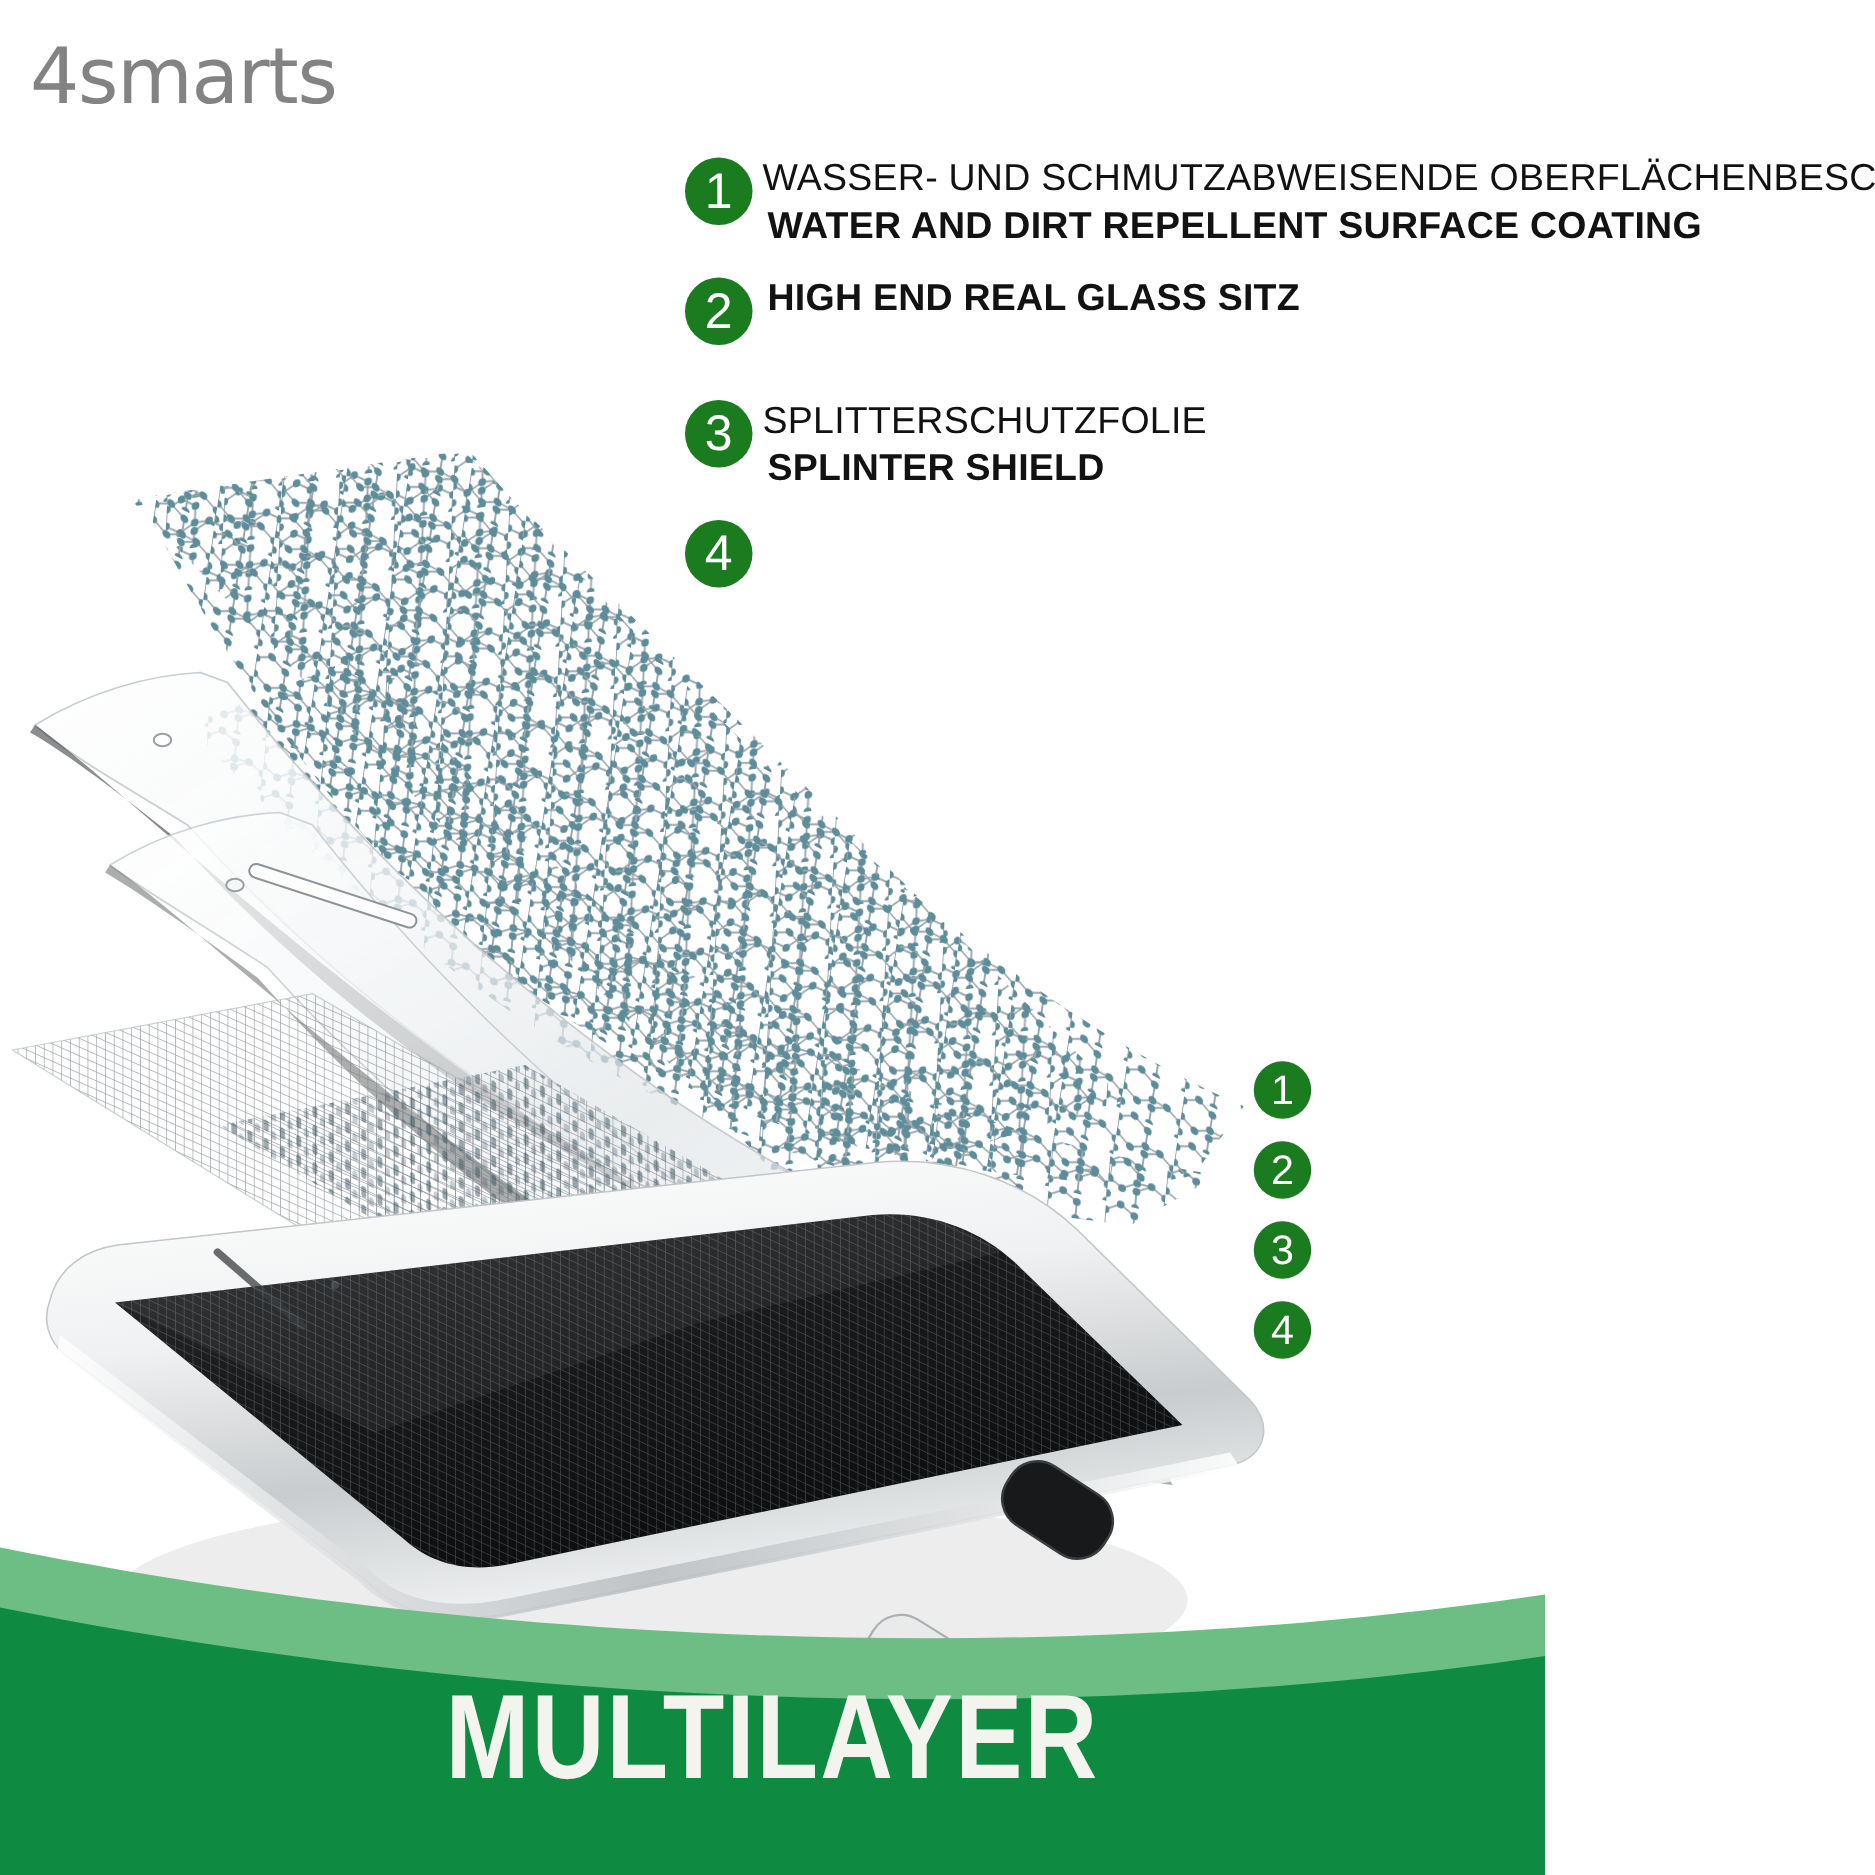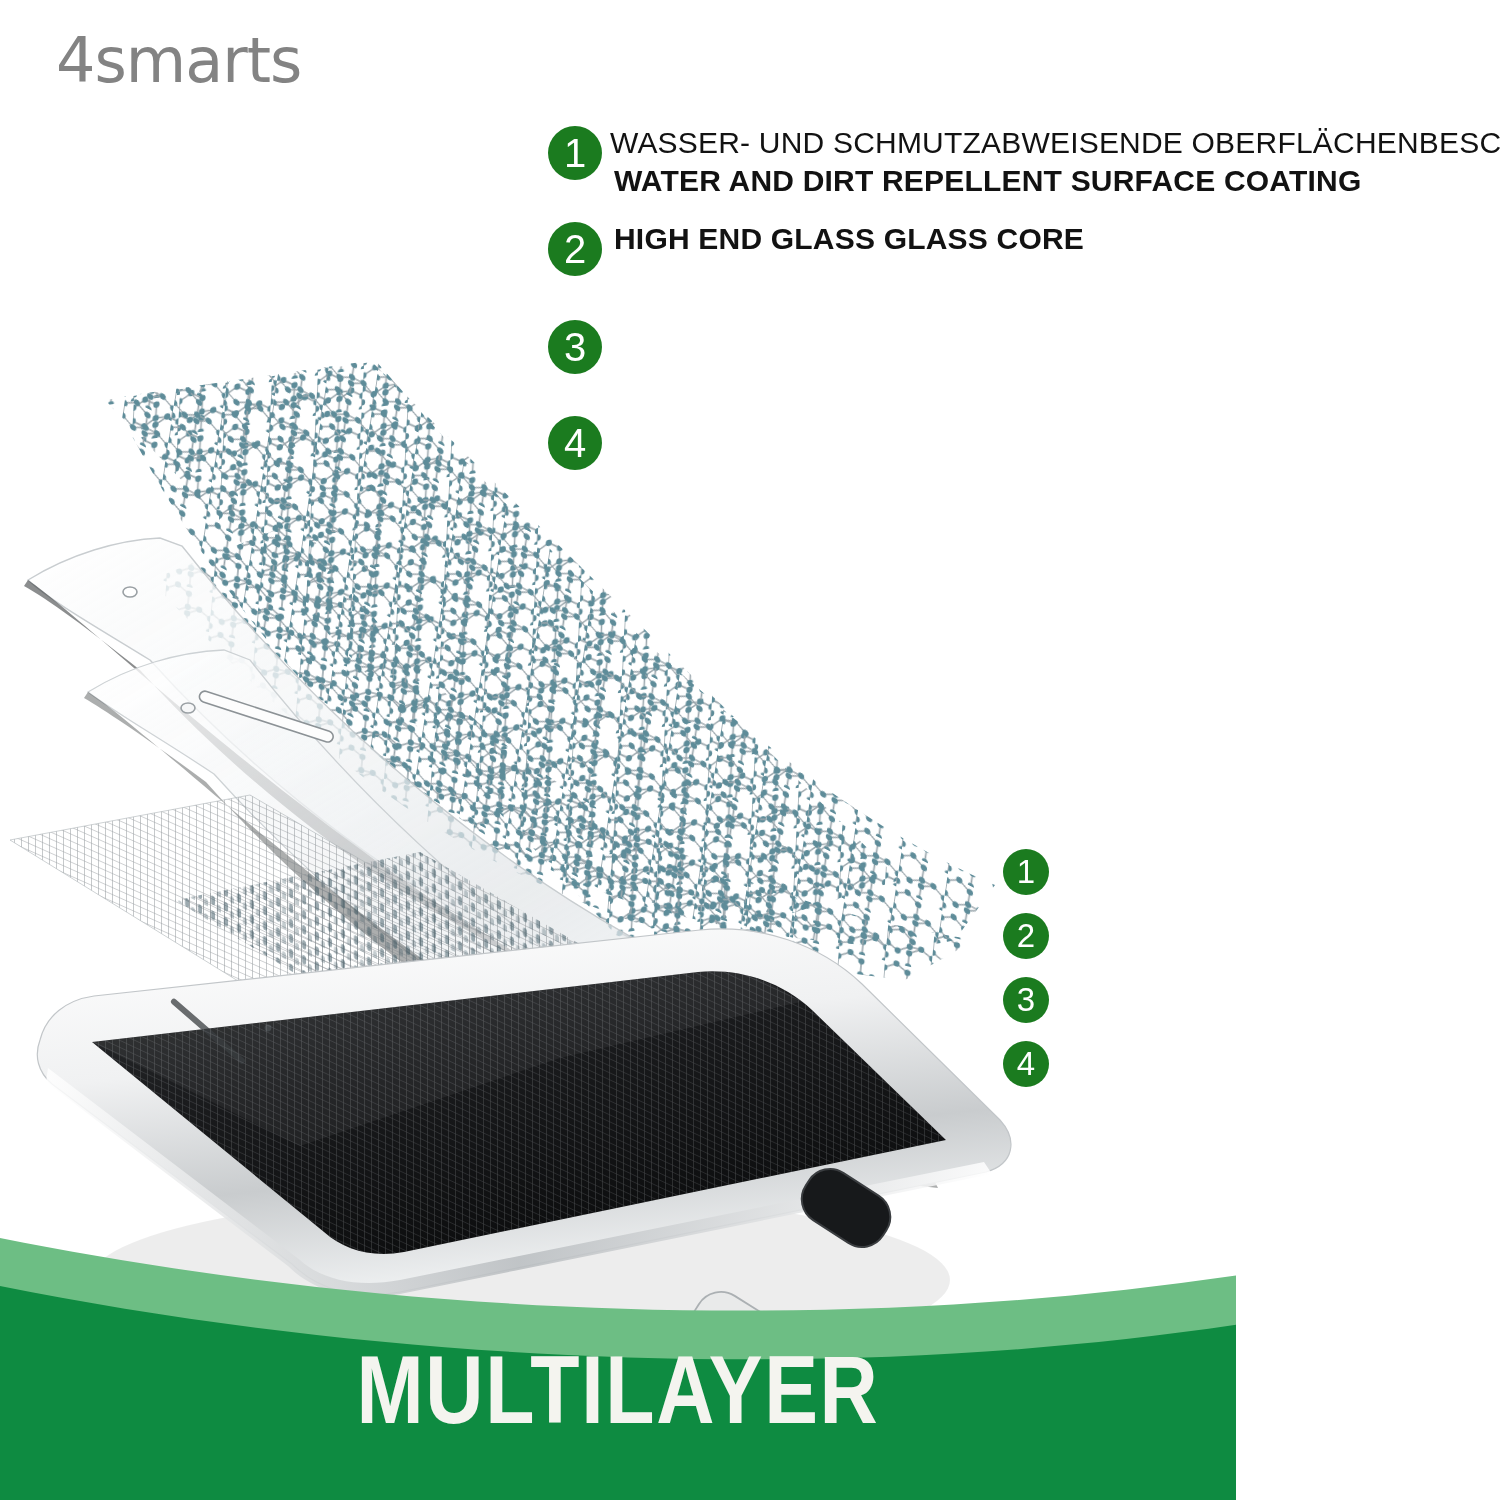--- a/index.html
+++ b/index.html
@@ -7,21 +7,21 @@
     width:1500px;height:1500px;
     background:#ffffff;
     font-family:"Liberation Sans", sans-serif;
     overflow:hidden;
     position:relative;
   }
   #stage{position:absolute;left:0;top:0;width:1500px;height:1500px;overflow:hidden;background:#fff;}
 
   
   #brand{
-    position:absolute;left:56px;top:30px;
+    position:absolute;left:24px;top:30px;
     font-family:"DejaVu Sans", sans-serif;
     font-size:62px;font-weight:400;letter-spacing:-1px;
     color:#838383;line-height:1;
     user-select:none;
   }
 
   
   #features{position:absolute;left:548px;top:122px;width:900px;}
   .feat{position:relative;min-height:84px;margin-bottom:6px;}
   .feat .bullet{
@@ -319,26 +319,30 @@
       <div class="bullet">1</div>
       <div class="lines">
         <div class="de">WASSER- UND SCHMUTZABWEISENDE OBERFLÄCHENBESCHICHTUNG</div>
         <div class="en">WATER AND DIRT REPELLENT SURFACE COATING</div>
       </div>
     </div>
 
     <div class="feat" id="feat-2">
       <div class="bullet">2</div>
       <div class="lines">
-        <div class="en">HIGH END GLASS GLASS CORE</div>
+        <div class="en">HIGH END REAL GLASS SITZ</div>
       </div>
     </div>
 
     <div class="feat" id="feat-3">
       <div class="bullet">3</div>
+      <div class="lines">
+        <div class="de">SPLITTERSCHUTZFOLIE</div>
+        <div class="en">SPLINTER SHIELD</div>
+      </div>
     </div>
 
     <div class="feat" id="feat-4">
       <div class="bullet">4</div>
       <div class="lines">
       </div>
     </div>
 
   </div>
 

